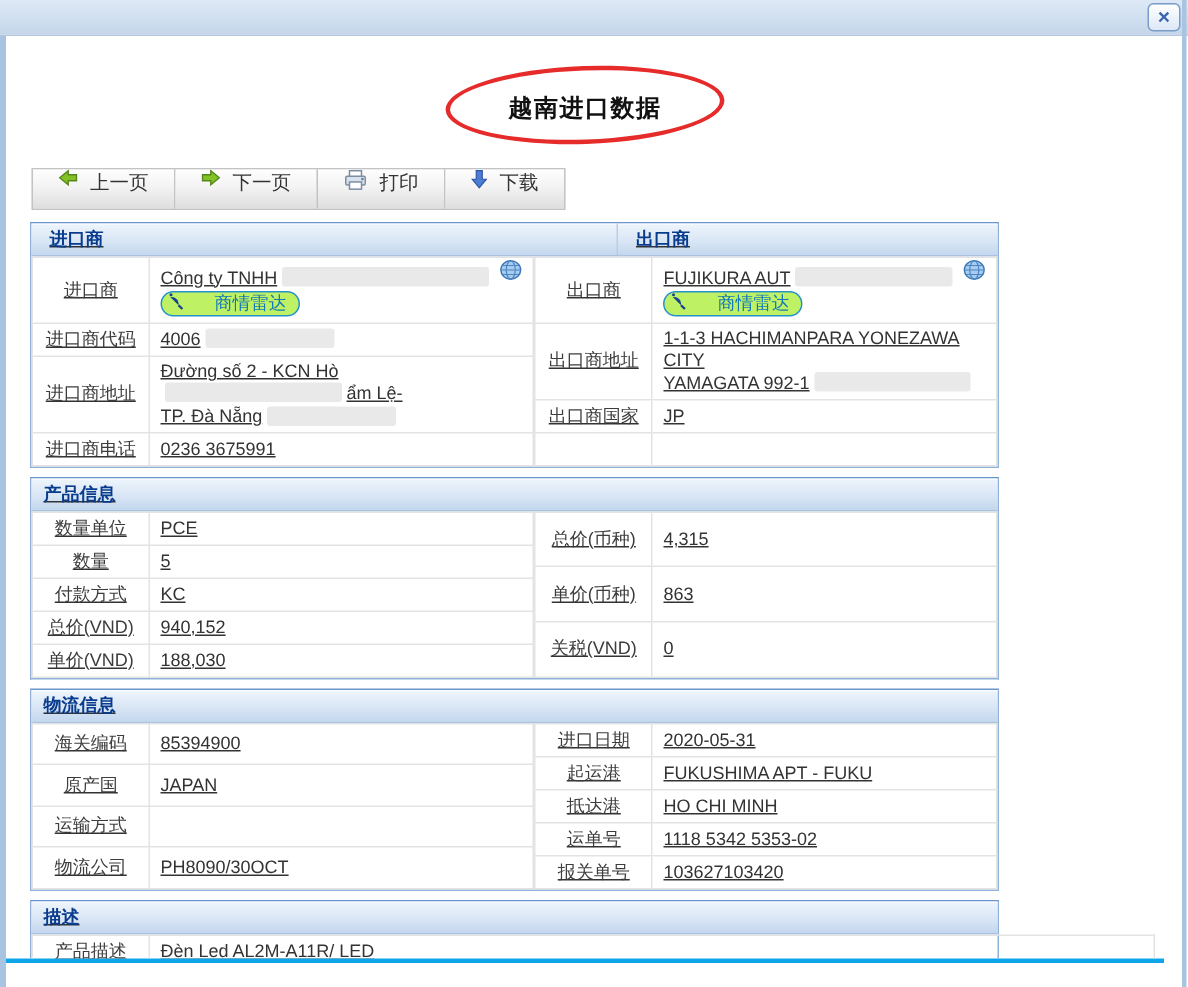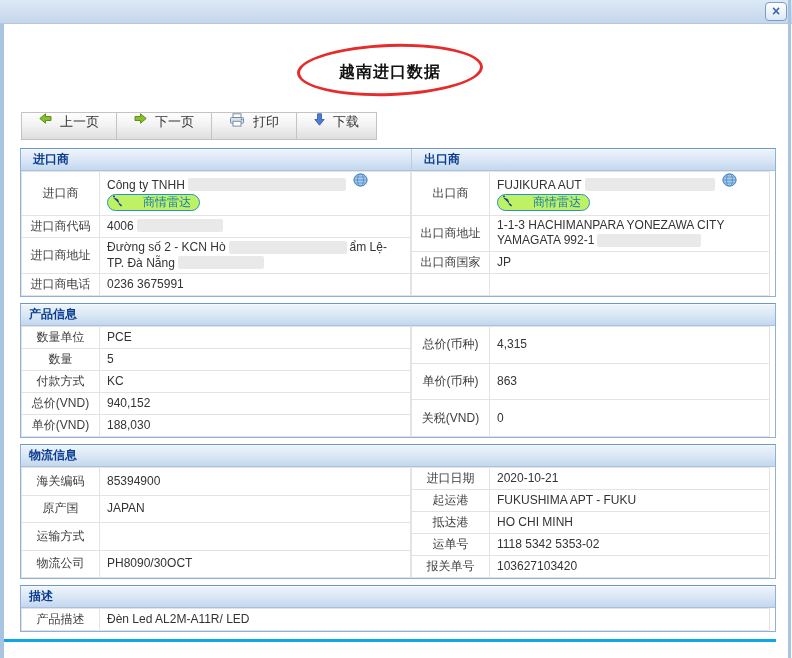--- a/index.html
+++ b/index.html
@@ -55,21 +55,21 @@
   .tb-btn {
     display:flex; gap:8px; height:26px; padding:0 17px;
     background:linear-gradient(#fefefe 0%,#f3f3f3 45%,#dedede 100%);
     border-right:1px solid #c3c3c3; font-size:13px; color:#333; cursor:pointer;
     white-space:nowrap;
   }
   .tb-btn:last-child { border-right:none; }
   .tb-btn svg { display:block; }
 
   
-  .sections { margin-left:16px; width:756px; }
+  .sections { margin-left:16px; width:646px;text-decoration:underline; }
   .section { border:1px solid #8fb1d9; border-top:1px solid #6d97cb; margin-bottom:6px; }
   .sec-header {
     height:22px; line-height:21px; font-weight:bold; color:#0a3c8e;
     background:linear-gradient(#eef5fc 0%,#d9e6f5 55%,#c3d7ee 100%);
     border-bottom:1px solid #a8c2e0; padding-left:8px;
     box-shadow:inset 0 1px 0 #f6faff;
   }
   .sec-header.split { display:flex; padding-left:0; }
   .sec-header.split .hcell { padding-left:12px; }
   .sec-header.split .hcell.left { width:390px; }
@@ -361,21 +361,21 @@
           </tbody>
             </table>
           <table class="kv w-right">
             <colgroup>
                 <col style="width:78px">
                 <col>
               </colgroup>
             <tbody>
                 <tr class="h22">
                   <td class="lbl">进口日期</td>
-                  <td class="val">2020-10-21</td>
+                  <td class="val">2020-05-31</td>
                 </tr>
             <tr class="h22">
                   <td class="lbl">起运港</td>
                   <td class="val">FUKUSHIMA APT - FUKU</td>
                 </tr>
             <tr class="h22">
                   <td class="lbl">抵达港</td>
                   <td class="val">HO CHI MINH</td>
                 </tr>
             <tr class="h22">

